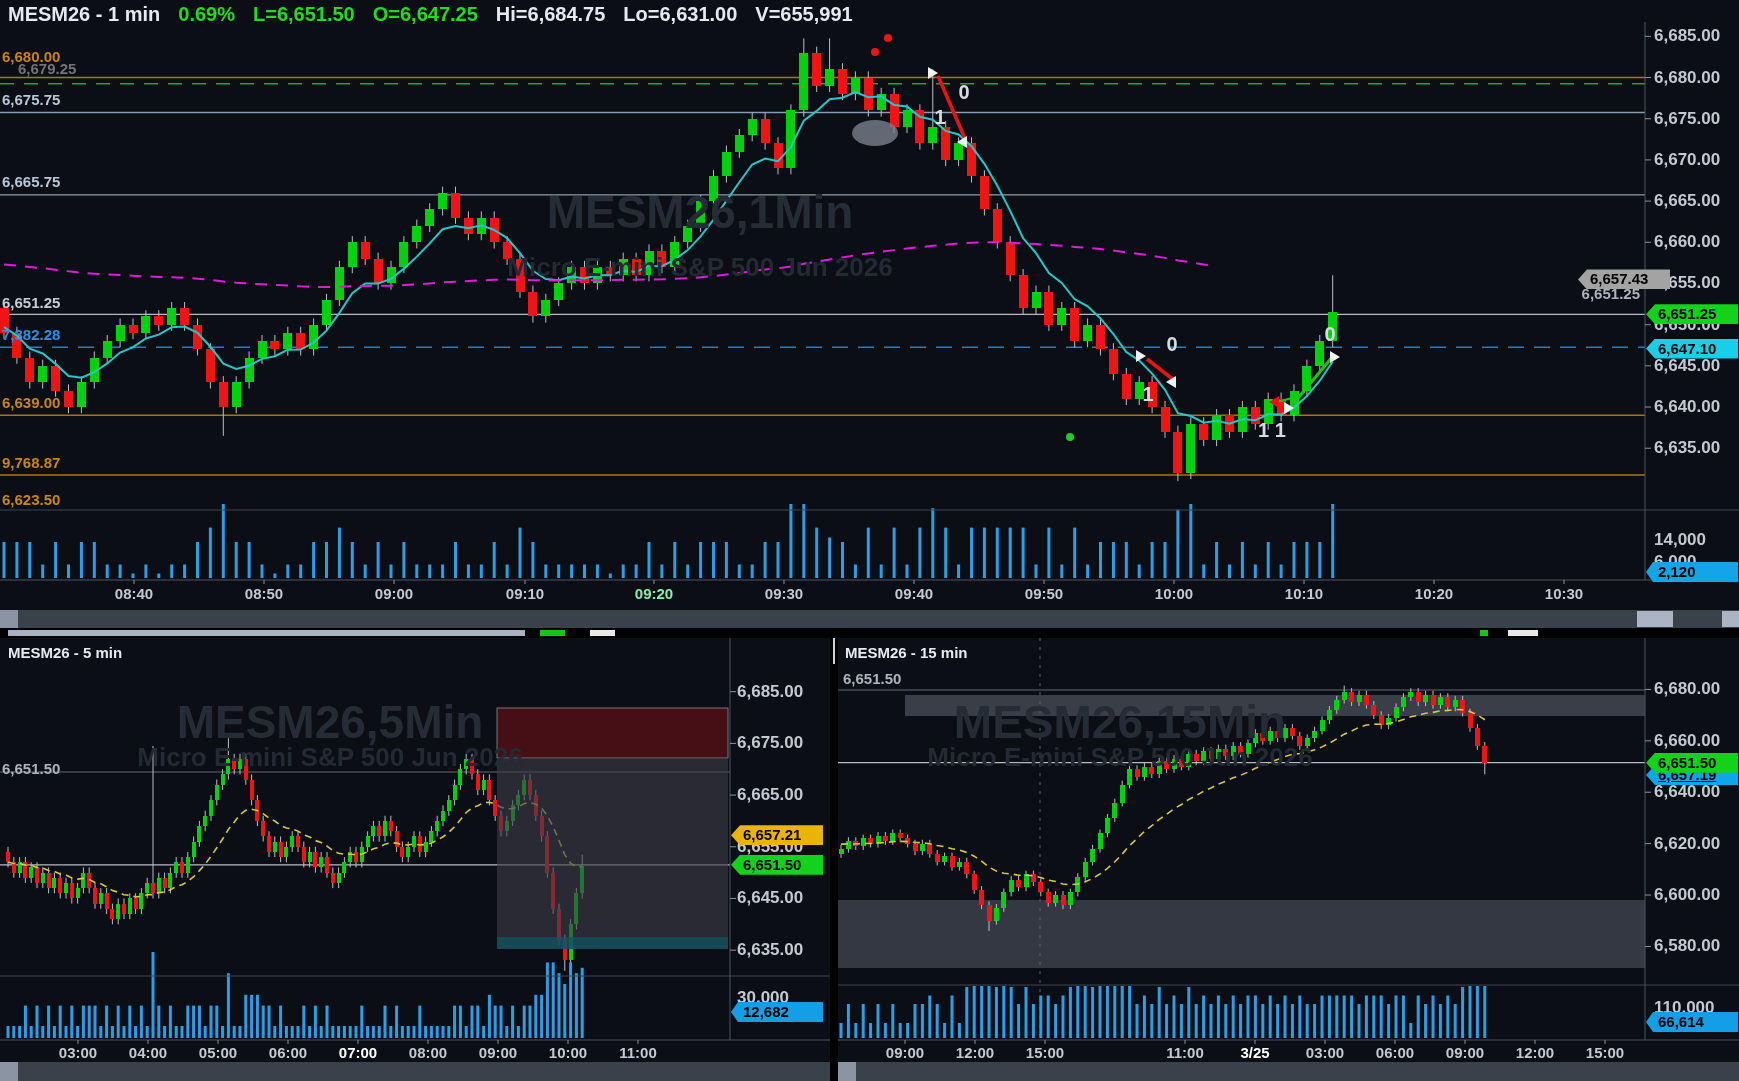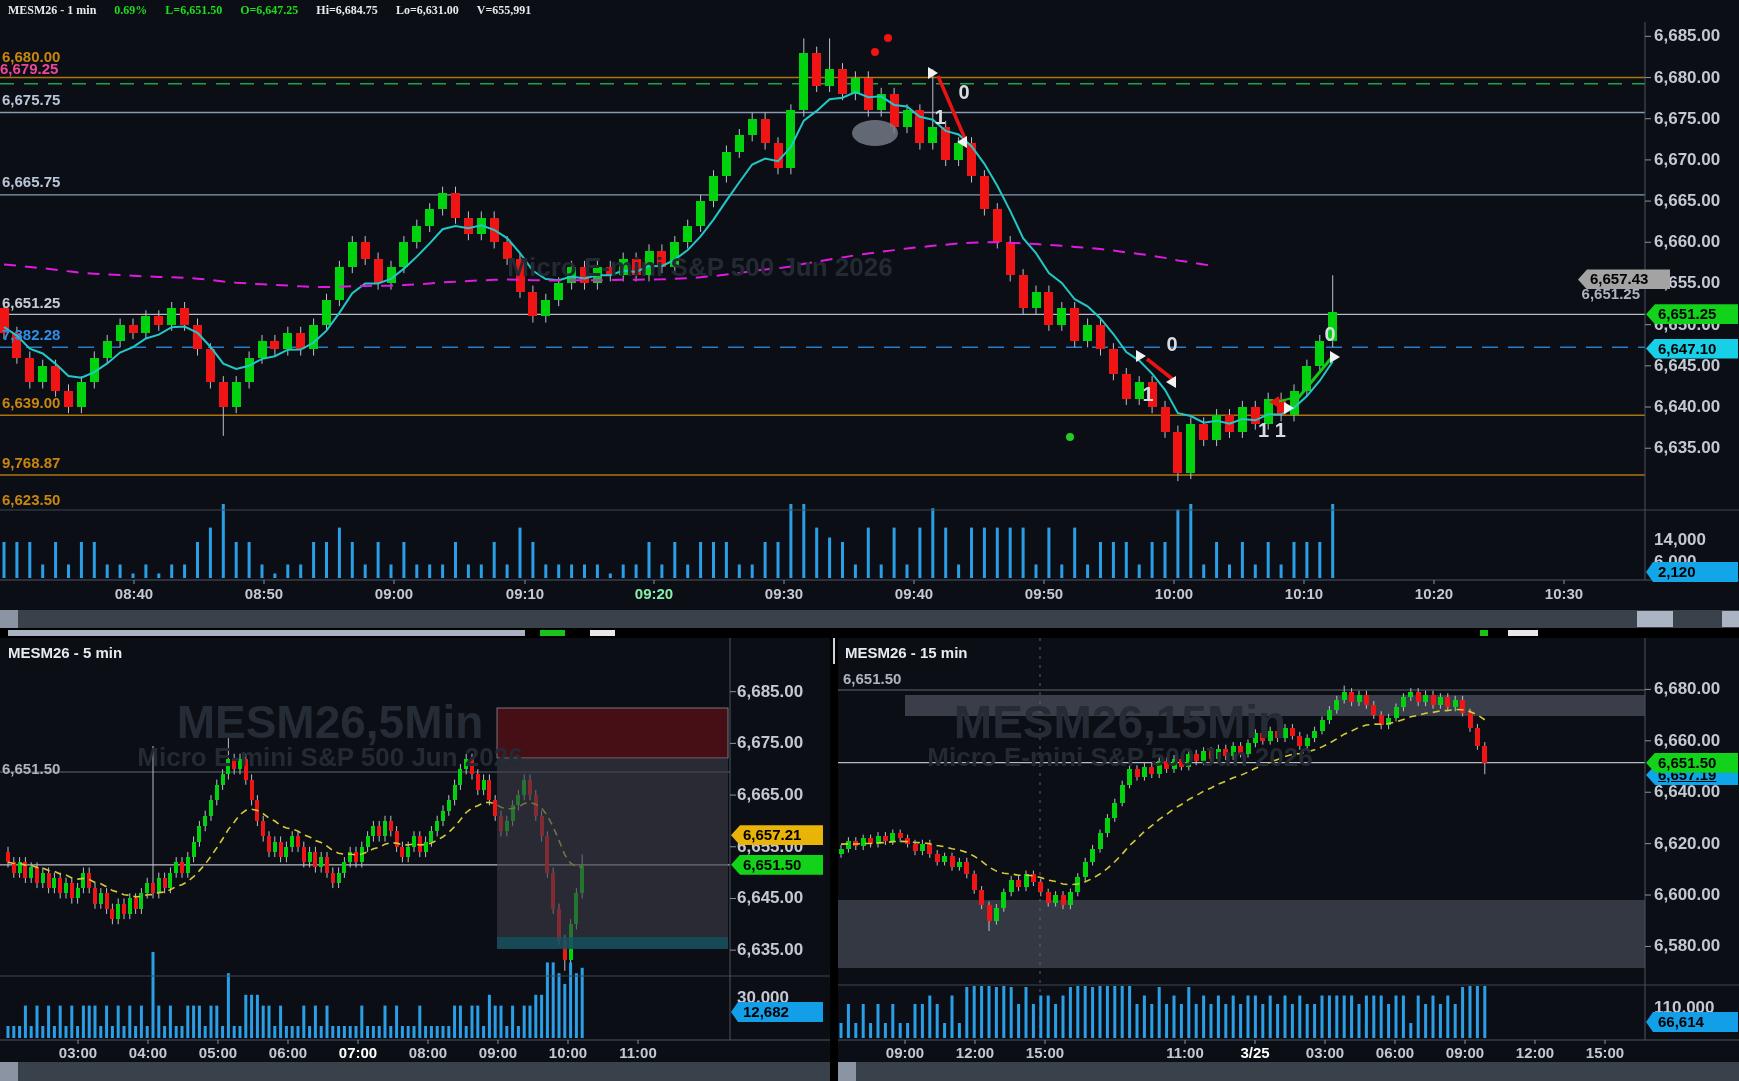--- a/index.html
+++ b/index.html
@@ -9,21 +9,21 @@
   .lbl{position:absolute;font-weight:bold;white-space:pre;}
   .axis-lbl{color:#c3c8d2;font-size:17px;}
   .time-lbl{color:#c3c8d2;font-size:15px;transform:translateX(-50%);}
   .left-lbl{font-size:15px;}
   .badge{position:absolute;height:20px;line-height:20px;font-size:15px;font-weight:bold;color:#000;
          padding-left:12px;width:80px;clip-path:polygon(0 50%,9px 0,100% 0,100% 100%,9px 100%);}
   .vbadge{clip-path:polygon(0 50%,7px 0,100% 0,100% 100%,7px 100%);}
   .wm1{color:#262c36;font-size:46px;font-weight:bold;transform:translateX(-50%);}
   .wm2{color:#242a33;font-size:26px;font-weight:bold;transform:translateX(-50%);}
   .ptitle{color:#e8eaee;font-size:15px;font-weight:bold;}
-  #title-bar{position:absolute;left:8px;top:3px;font-size:12px;font-weight:bold;font-family:Liberation Serif, serif;}
+  #title-bar{position:absolute;left:8px;top:3px;font-size:20px;font-weight:bold;}
   #title-bar span{margin-right:18px;}
   .strip{position:absolute;background:#39414b;}
   svg{position:absolute;left:0;top:0;}
   .scroll-cap{position:absolute;background:#8a94a2;}
   .scroll-handle{position:absolute;background:#aab4c2;}
   .mini{position:absolute;height:6px;}
 </style>
 </head>
 <body>
 
@@ -394,37 +394,38 @@
       <circle cx="888" cy="38" r="4" fill="#f01414"></circle>
       <circle cx="1070" cy="437" r="4" fill="#22cc22"></circle>
       <text x="964" y="99" fill="#d8dce2" font-size="20" font-weight="bold" text-anchor="middle">0</text>
       <text x="940" y="124" fill="#d8dce2" font-size="20" font-weight="bold" text-anchor="middle">1</text>
       <text x="1172" y="351" fill="#d8dce2" font-size="20" font-weight="bold" text-anchor="middle">0</text>
       <text x="1148" y="401" fill="#d8dce2" font-size="20" font-weight="bold" text-anchor="middle">1</text>
       <text x="1330" y="341" fill="#d8dce2" font-size="20" font-weight="bold" text-anchor="middle">0</text>
       <text x="1272" y="437" fill="#d8dce2" font-size="20" font-weight="bold" text-anchor="middle">1 1</text>
     </svg>
   <div id="title-bar"><span style="color: rgb(230, 233, 238);">MESM26 - 1 min</span><span style="color: rgb(29, 221, 29);">0.69%</span><span style="color: rgb(29, 221, 29);">L=6,651.50</span><span style="color: rgb(29, 221, 29);">O=6,647.25</span><span style="color: rgb(230, 233, 238);">Hi=6,684.75</span><span style="color: rgb(230, 233, 238);">Lo=6,631.00</span><span style="color: rgb(230, 233, 238);">V=655,991</span></div>
+  <div class="lbl wm1" style="left:700px;top:185px;">MESM26,1Min</div>
   <div class="lbl wm2" style="left:700px;top:252px;">Micro E-mini S&amp;P 500 Jun 2026</div>
   <div id="m1-overlays">
       <div class="lbl axis-lbl" style="left: 1654px; top: 26.3559px;">6,685.00</div>
       <div class="lbl axis-lbl" style="left: 1654px; top: 67.5424px;">6,680.00</div>
       <div class="lbl axis-lbl" style="left: 1654px; top: 108.729px;">6,675.00</div>
       <div class="lbl axis-lbl" style="left: 1654px; top: 149.915px;">6,670.00</div>
       <div class="lbl axis-lbl" style="left: 1654px; top: 191.102px;">6,665.00</div>
       <div class="lbl axis-lbl" style="left: 1654px; top: 232.288px;">6,660.00</div>
       <div class="lbl axis-lbl" style="left: 1654px; top: 273.475px;">6,655.00</div>
       <div class="lbl axis-lbl" style="left: 1654px; top: 314.661px;">6,650.00</div>
       <div class="lbl axis-lbl" style="left: 1654px; top: 355.847px;">6,645.00</div>
       <div class="lbl axis-lbl" style="left: 1654px; top: 397.034px;">6,640.00</div>
       <div class="lbl axis-lbl" style="left: 1654px; top: 438.22px;">6,635.00</div>
       <div class="lbl axis-lbl" style="left: 1654px; top: 530px;">14,000</div>
       <div class="lbl axis-lbl" style="left: 1654px; top: 552px;">6,000</div>
       <div class="lbl left-lbl" style="left: 2px; top: 48px; color: rgb(200, 134, 14);">6,680.00</div>
-      <div class="lbl left-lbl" style="left: 0; top: 60px; color: #ec4899;">6,679.25</div>
+      <div class="lbl left-lbl" style="left: 18px; top: 60px; color: #737373;">6,679.25</div>
       <div class="lbl left-lbl" style="left: 2px; top: 91px; color: rgb(185, 198, 216);">6,675.75</div>
       <div class="lbl left-lbl" style="left: 2px; top: 173px; color: rgb(185, 198, 216);">6,665.75</div>
       <div class="lbl left-lbl" style="left: 2px; top: 294px; color: rgb(198, 204, 214);">6,651.25</div>
       <div class="lbl left-lbl" style="left: 2px; top: 326px; color: rgb(47, 143, 232);">7,382.28</div>
       <div class="lbl left-lbl" style="left: 2px; top: 394px; color: rgb(200, 134, 14);">6,639.00</div>
       <div class="lbl left-lbl" style="left: 2px; top: 454px; color: rgb(200, 134, 14);">9,768.87</div>
       <div class="lbl left-lbl" style="left: 2px; top: 491px; color: rgb(200, 134, 14);">6,623.50</div>
       <div class="badge" style="left: 1578px; top: 253.458px; background: #a3a3a3; margin-top: 16px;">6,657.43</div>
       <div class="badge" style="left: 1646px; top: 304.364px; background: rgb(18, 211, 25);">6,651.25</div>
       <div class="badge" style="left: 1646px; top: 338.549px; background: rgb(24, 207, 232);">6,647.10</div>

